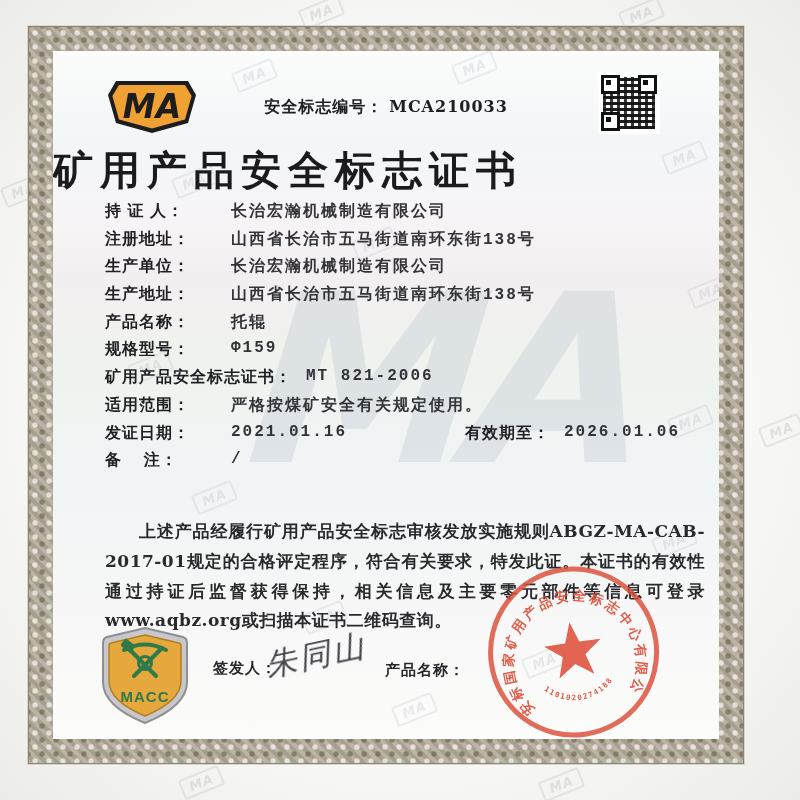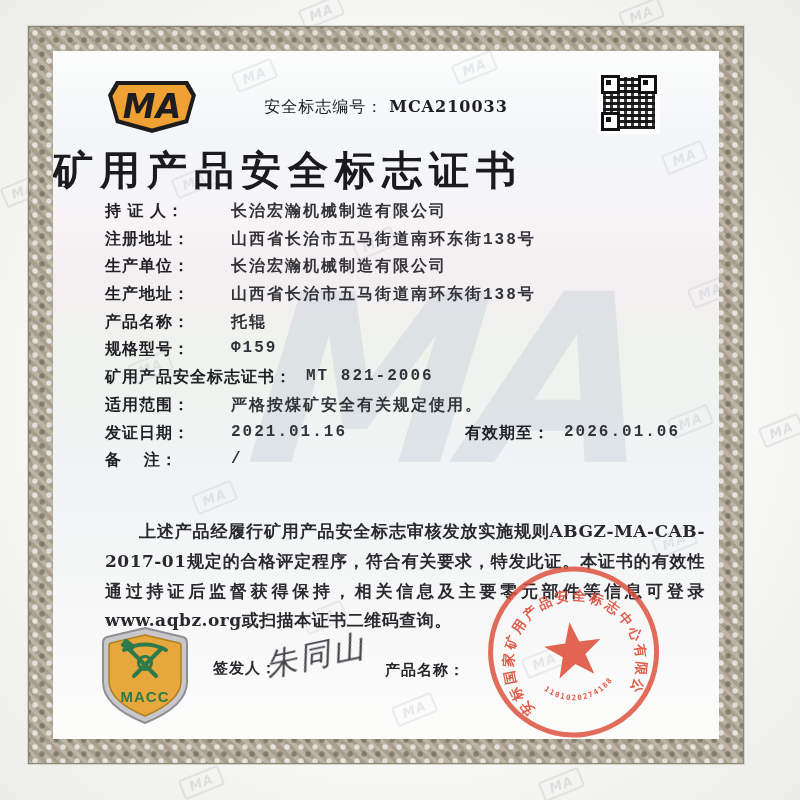--- a/index.html
+++ b/index.html
@@ -41,21 +41,21 @@
     font:italic 900 235px "DejaVu Sans",sans-serif;
     color:rgba(178,192,206,.30);letter-spacing:-14px;
     transform:skewX(-6deg);line-height:1;pointer-events:none;
   }
   
   .ma-logo{position:absolute;left:55px;top:30px;}
   .cert-no{
     position:absolute;left:0;right:0;top:46px;text-align:center;
     font-size:16px;color:#202024;
   }
-  .cert-no .lbl{font-weight:normal;letter-spacing:1px;margin-top:27px;}
+  .cert-no .lbl{font-weight:bold;letter-spacing:1px;margin-top:27px;}
   .cert-no .val{font-family:"DejaVu Serif",serif;font-weight:bold;letter-spacing:1px;margin-left:6px;}
   .qr{
     position:absolute;left:548px;top:24px;width:56px;height:56px;background:#fdfdfd;
     box-shadow:0 0 0 3px #fdfdfd;
   }
   .qr .noise{
     position:absolute;inset:2px;
     background:
       repeating-linear-gradient(90deg, rgba(20,20,20,.85) 0 3px, rgba(20,20,20,0) 3px 7px),
       repeating-linear-gradient(0deg, #1c1c1c 0 3px, #f6f6f6 3px 6px);

